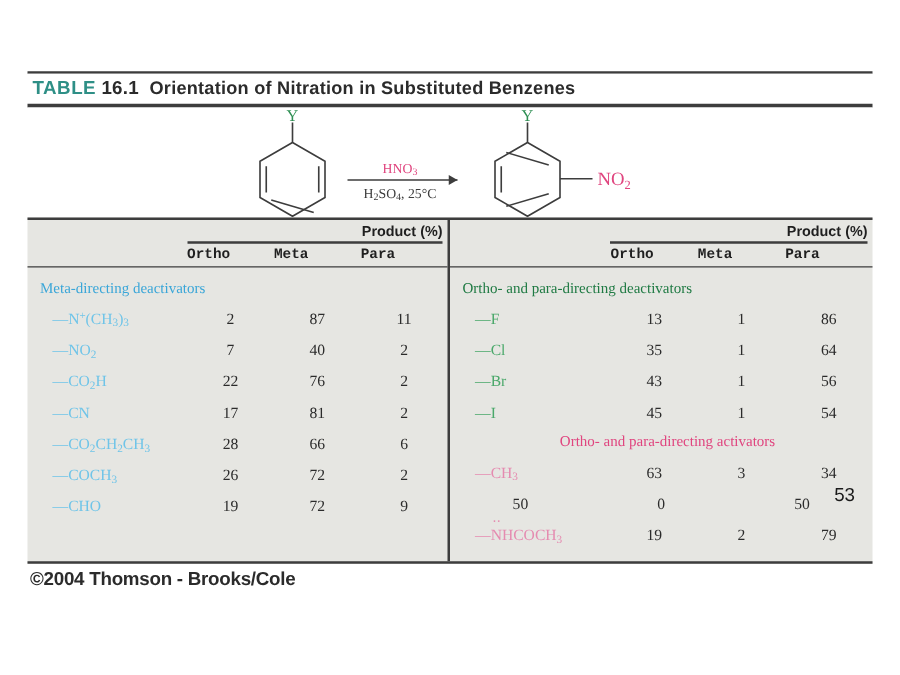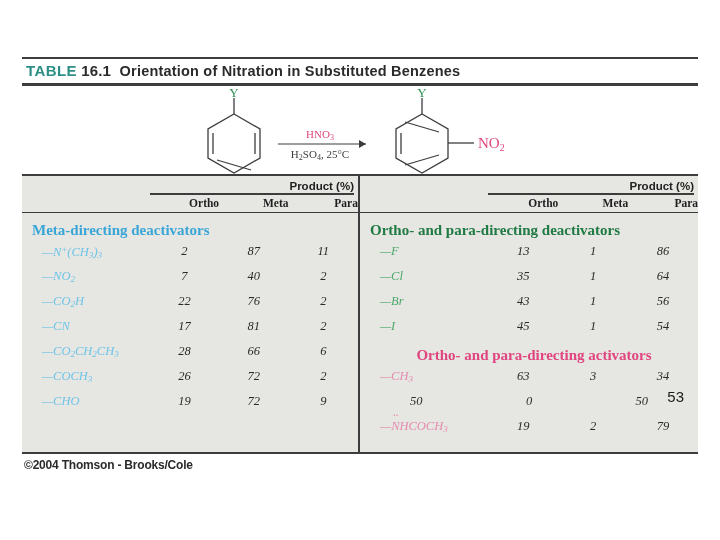--- a/index.html
+++ b/index.html
@@ -106,49 +106,48 @@
     margin-left: 38%;
     margin-right: 4px;
   }
   .hdr-cols {
     display: flex;
     padding: 2px 0 3px 0;
   }
   .hdr-label-pad { width: 38%; }
   .hdr-cell {
     flex: 1;
-    text-align: right;
-    font-family: Liberation Serif, serif;
+    text-align: left;
+    font-family: Liberation Mono, monospace;
     font-weight: bold;
     font-size: 11.5px;
     color: #1f1f1f;
   }
   .hdr-bottom-rule {
     height: 1.5px;
     background: #3d3d3d;
   }
 
   .body-rows { padding: 6px 0 8px 0; }
 
   .section-title {
     font-family: "Liberation Serif", serif;
-    font-weight: bold;
-    font-size: 15px;
+    font-weight: normal;
+    font-size: 12px;
     padding: 3px 0 5px 10px;
     white-space: nowrap;
   }
   .sec-blue { color: #3aa6d8; }
   .sec-green { color: #1f7a43; }
   .sec-pink { color: #e0457f; text-align: center; }
 
   .row {
     display: flex;
-    align-items: flex-start;
+    align-items: center;
     height: 25px;
-    font-style: italic;
   }
   .row-label {
     width: 38%;
     box-sizing: border-box;
     padding-left: 20px;
     font-size: 12.5px;
     white-space: nowrap;
     font-family: "Liberation Serif", serif;
   }
   .lab-blue { color: #6fc4e8; }
@@ -185,21 +184,21 @@
     position: absolute;
     bottom: -0.62em;
     left: 50%;
     transform: translateX(-50%);
     font-size: 0.95em;
     letter-spacing: -0.04em;
     line-height: 1;
   }
   .credit {
     font-family: "Liberation Sans", sans-serif;
-    font-size: 12px;
+    font-size: 15px;
     font-weight: bold;
     color: #2b2b2b;
     padding: 4px 0 0 2px;
     letter-spacing: -0.2px;
   }
 
   .page-number {
     position: absolute;
     right: 36px;
     bottom: 21px;

